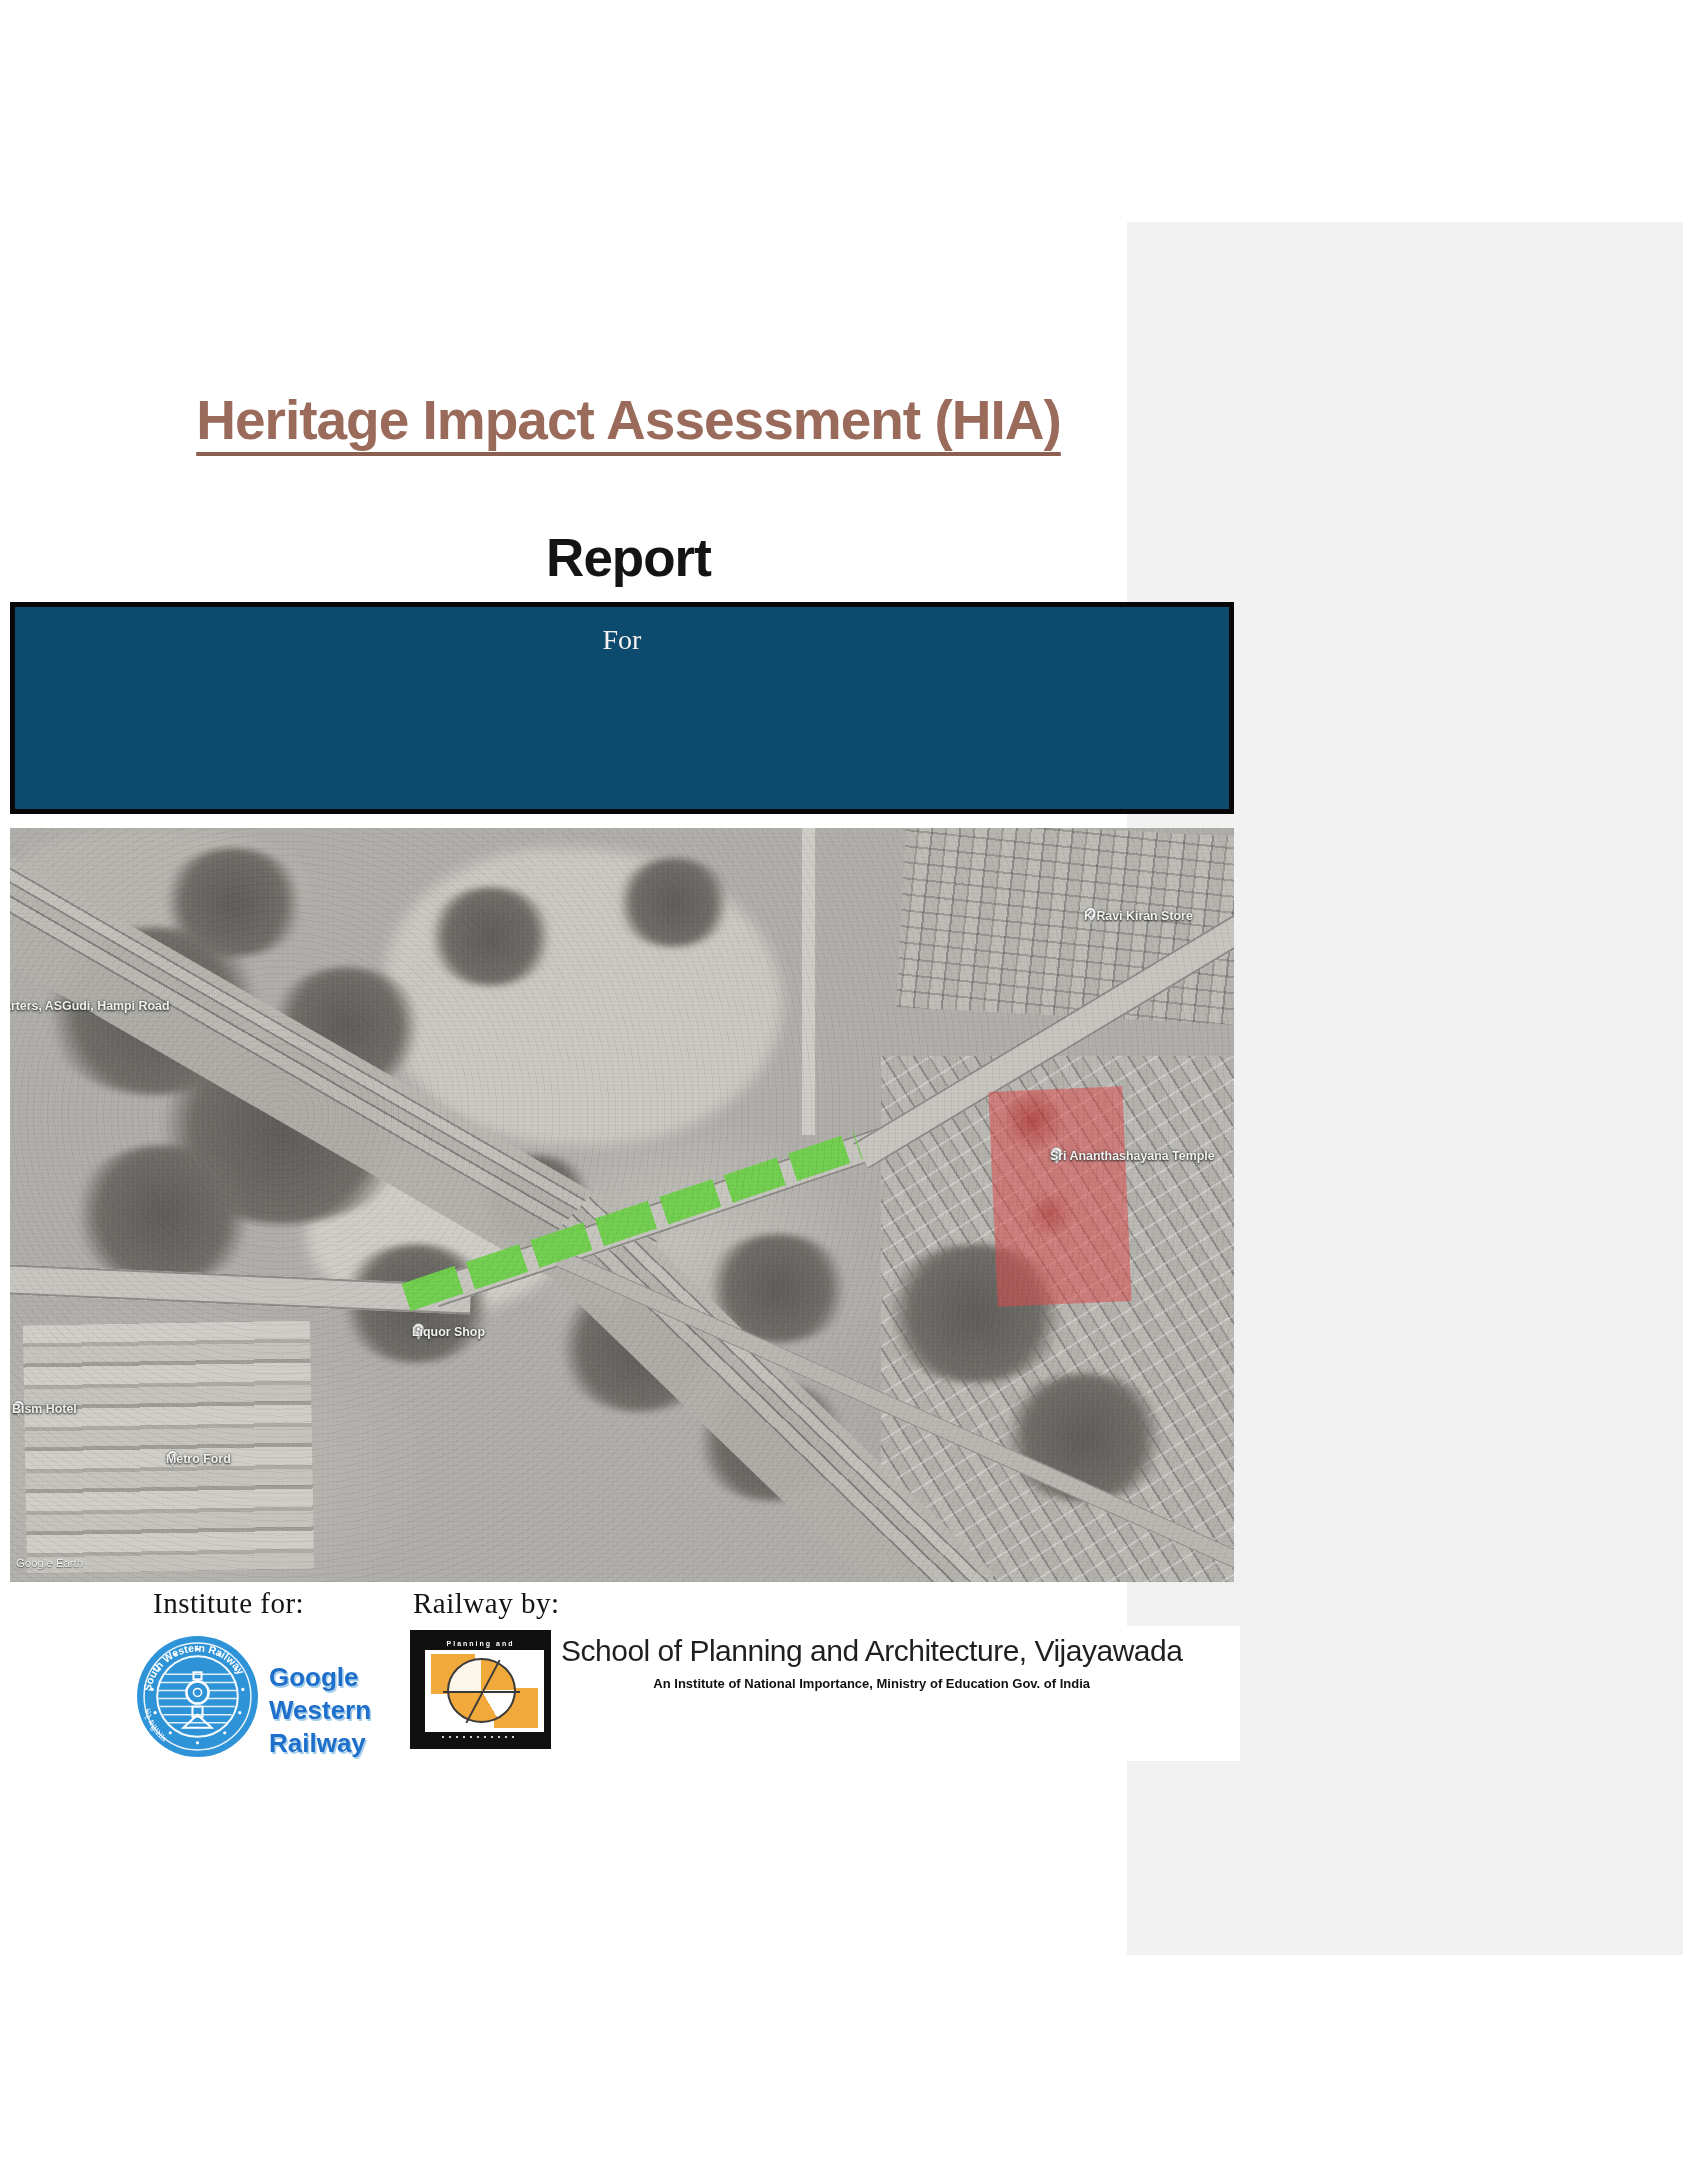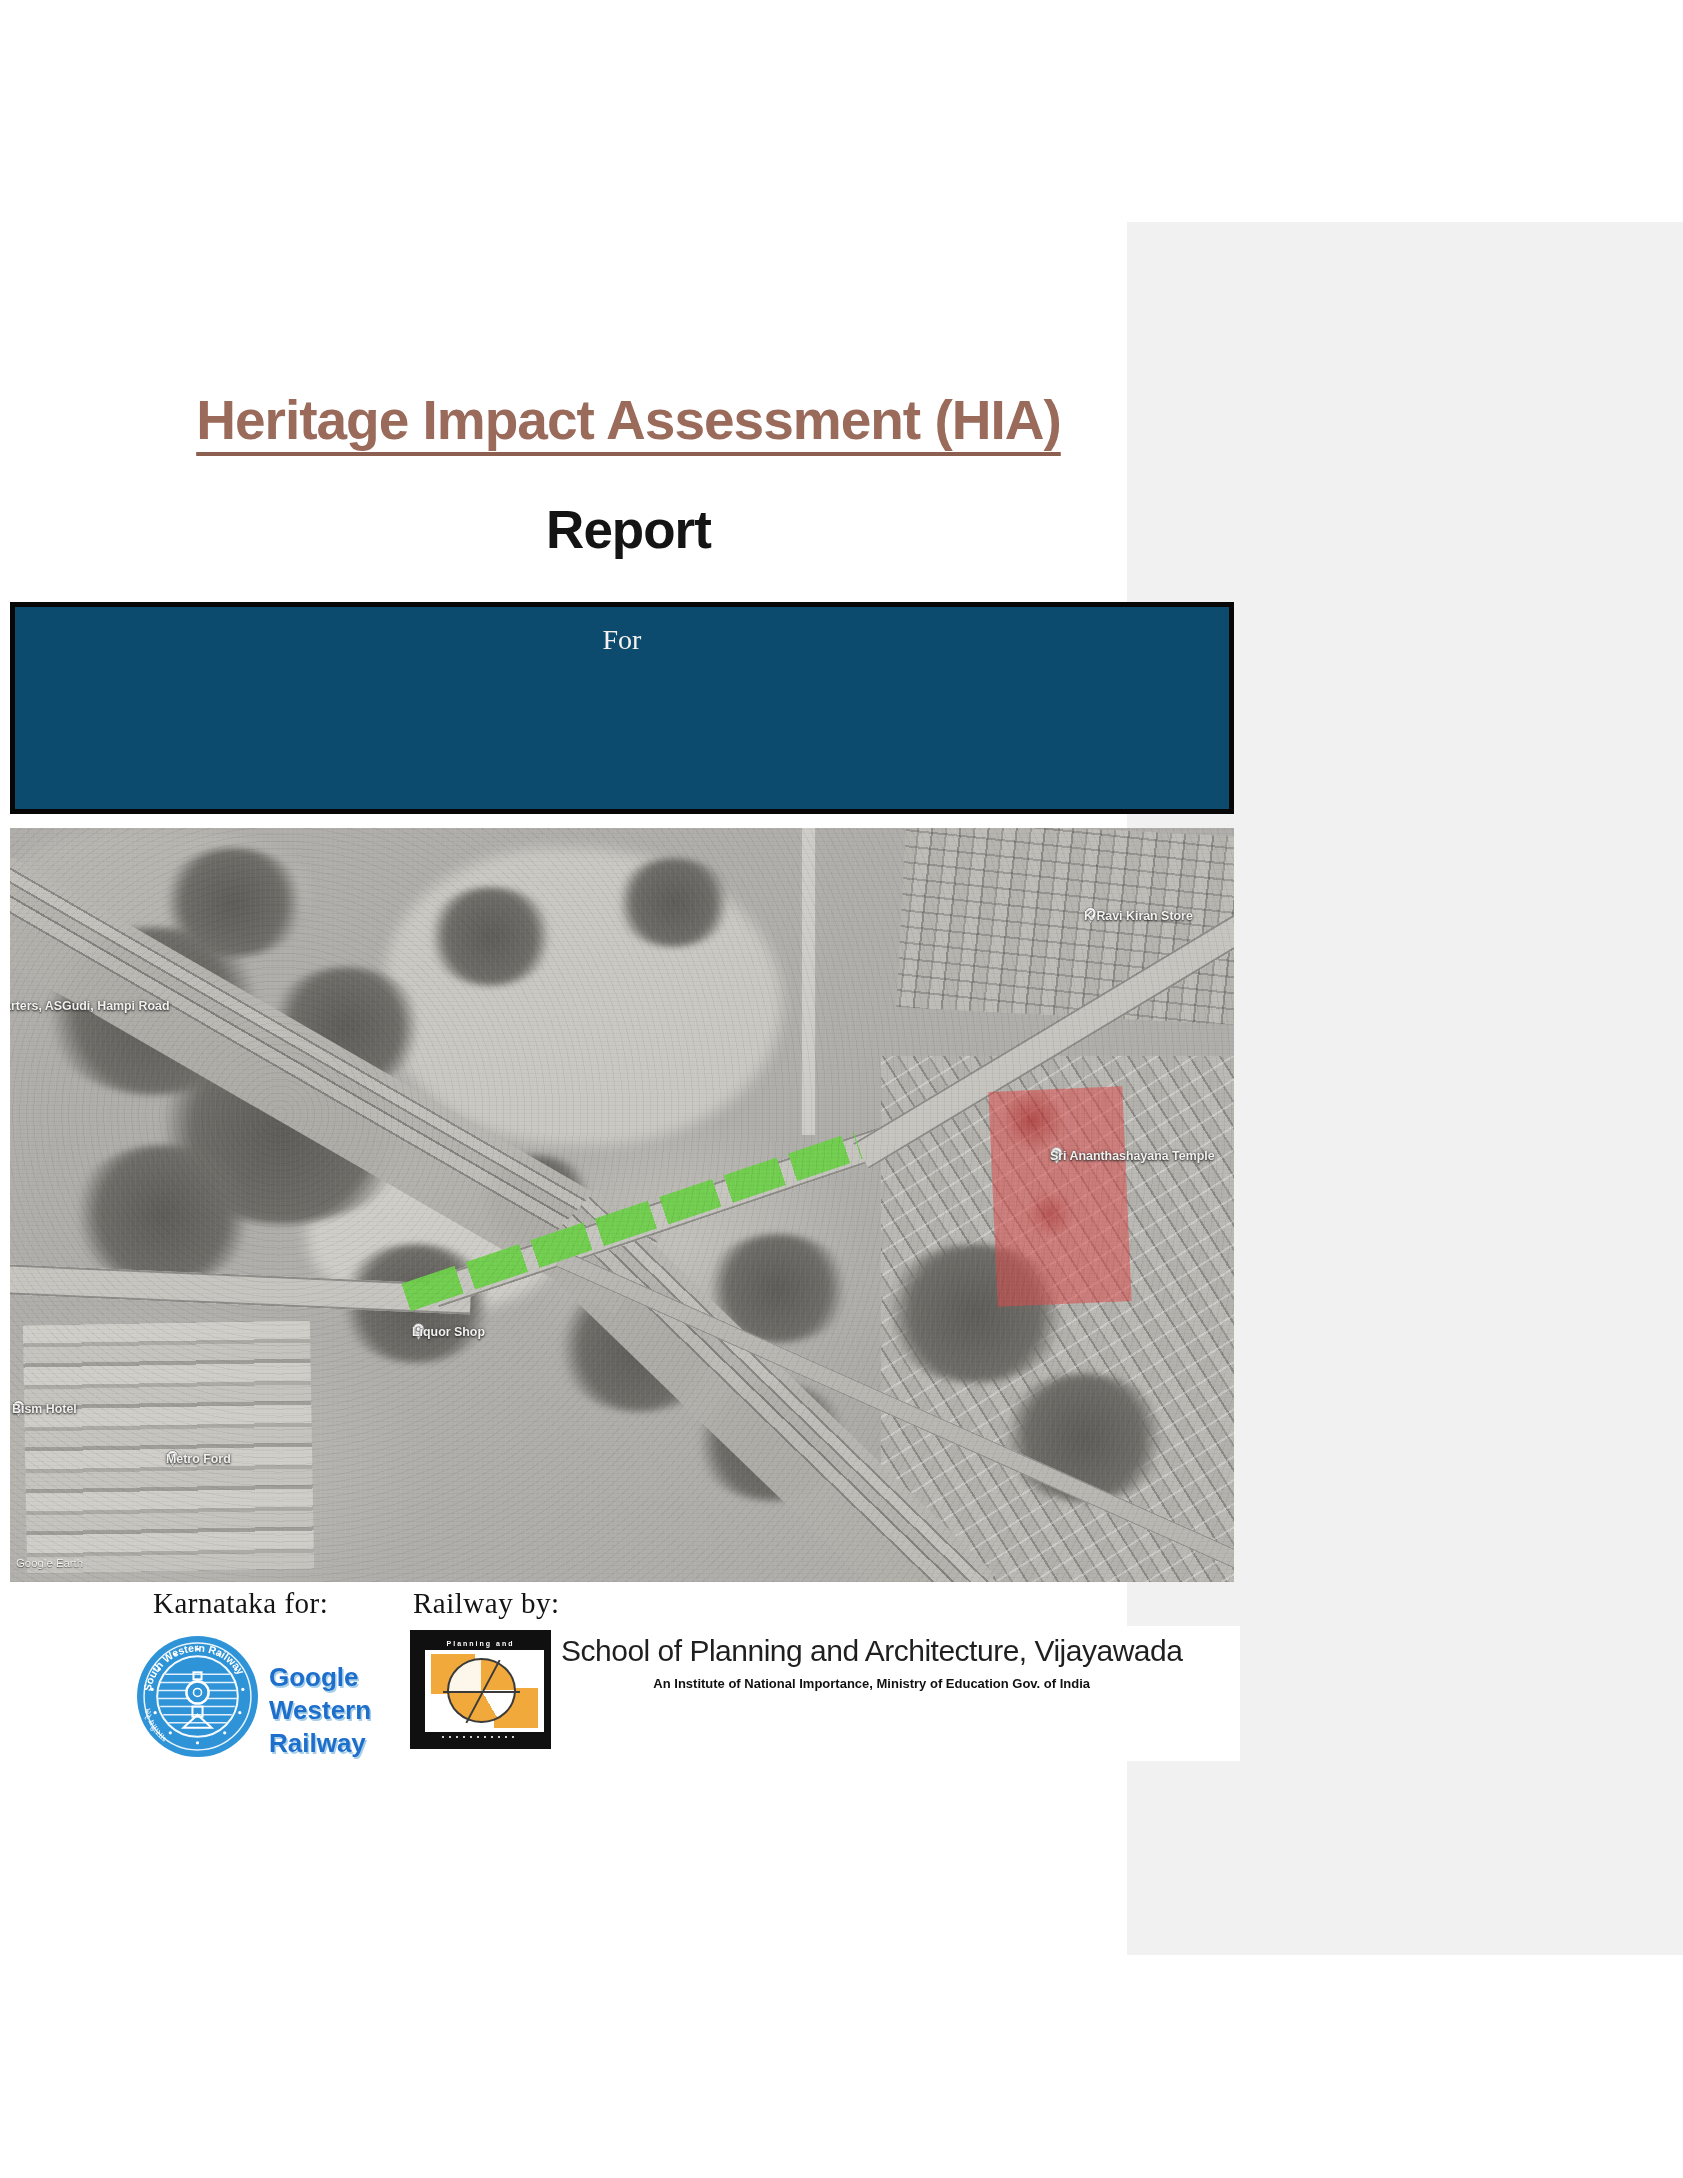--- a/index.html
+++ b/index.html
@@ -6,21 +6,21 @@
   .page{position:relative;width:1683px;height:2178px;background:#ffffff;overflow:hidden;
         font-family:"Liberation Sans",sans-serif;}
   
   .side-strip{position:absolute;left:1127px;top:222px;width:556px;height:1733px;background:#F1F1F1;z-index:0;}
 
   
   .title-wrap{position:absolute;left:0;top:388px;width:1257px;text-align:center;z-index:2;}
   .main-title{display:inline-block;font-size:55px;font-weight:700;letter-spacing:-1px;color:#9A6A5A;
       text-decoration:underline;text-decoration-thickness:4px;text-underline-offset:13px;
       text-decoration-color:#8D5F50;}
-  .report-wrap{position:absolute;left:0;top:499px;width:1257px;text-align:center;z-index:2;}
+  .report-wrap{position:absolute;left:0;top:527px;width:1257px;text-align:center;z-index:2;}
   .report-title{font-size:53px;font-weight:700;color:#141414;letter-spacing:-1px;}
 
   
   .banner{position:absolute;left:10px;top:602px;width:1224px;height:212px;background:#0c4a6e;
       border:5px solid #070707;box-sizing:border-box;z-index:2;text-align:center;
       font-family:"Liberation Serif",serif;color:#F7F2EF;}
   .banner-for{margin-top:17px;font-size:28px;font-weight:400;}
   .banner-main{margin-top:16px;font-size:29px;font-weight:700;line-height:1.32;padding:0 30px;}
 
   
@@ -195,21 +195,21 @@
     <div class="map-label" style="left:156px;top:622px;">
       <svg class="pin" viewBox="0 0 24 32" width="13" height="17">
           <path d="M12 1C6 1 1.5 5.6 1.5 11.4 1.5 19.5 12 31 12 31s10.5-11.5 10.5-19.6C22.5 5.6 18 1 12 1z" fill="#fdfdfd" stroke="#777" stroke-width="1.5"></path>
           <circle cx="12" cy="11.5" r="4.5" fill="none" stroke="#888" stroke-width="2"></circle>
         </svg>
       <span>Metro Ford</span>
     </div>
     <div class="watermark">Google Earth</div>
   </div>
 
-  <div class="prep-label pf-label">Karnataka for:</div>
+  <div class="prep-label pf-label">Institute for:</div>
   <svg class="swr-seal" viewBox="0 0 124 124">
     <circle cx="62" cy="62" r="60" fill="#2F93D8"></circle>
     <circle cx="62" cy="62" r="53" fill="none" stroke="#E8F3FB" stroke-width="1.5"></circle>
     <circle cx="62" cy="62" r="40" fill="none" stroke="#F4FAFE" stroke-width="2"></circle>
     <g stroke="rgba(255,255,255,.85)" stroke-width="1.5">
       <line x1="30" y1="40" x2="94" y2="40"></line>
         <line x1="25" y1="48" x2="99" y2="48"></line>
       <line x1="23" y1="56" x2="101" y2="56"></line>
         <line x1="23" y1="64" x2="101" y2="64"></line>
       <line x1="25" y1="72" x2="99" y2="72"></line>

